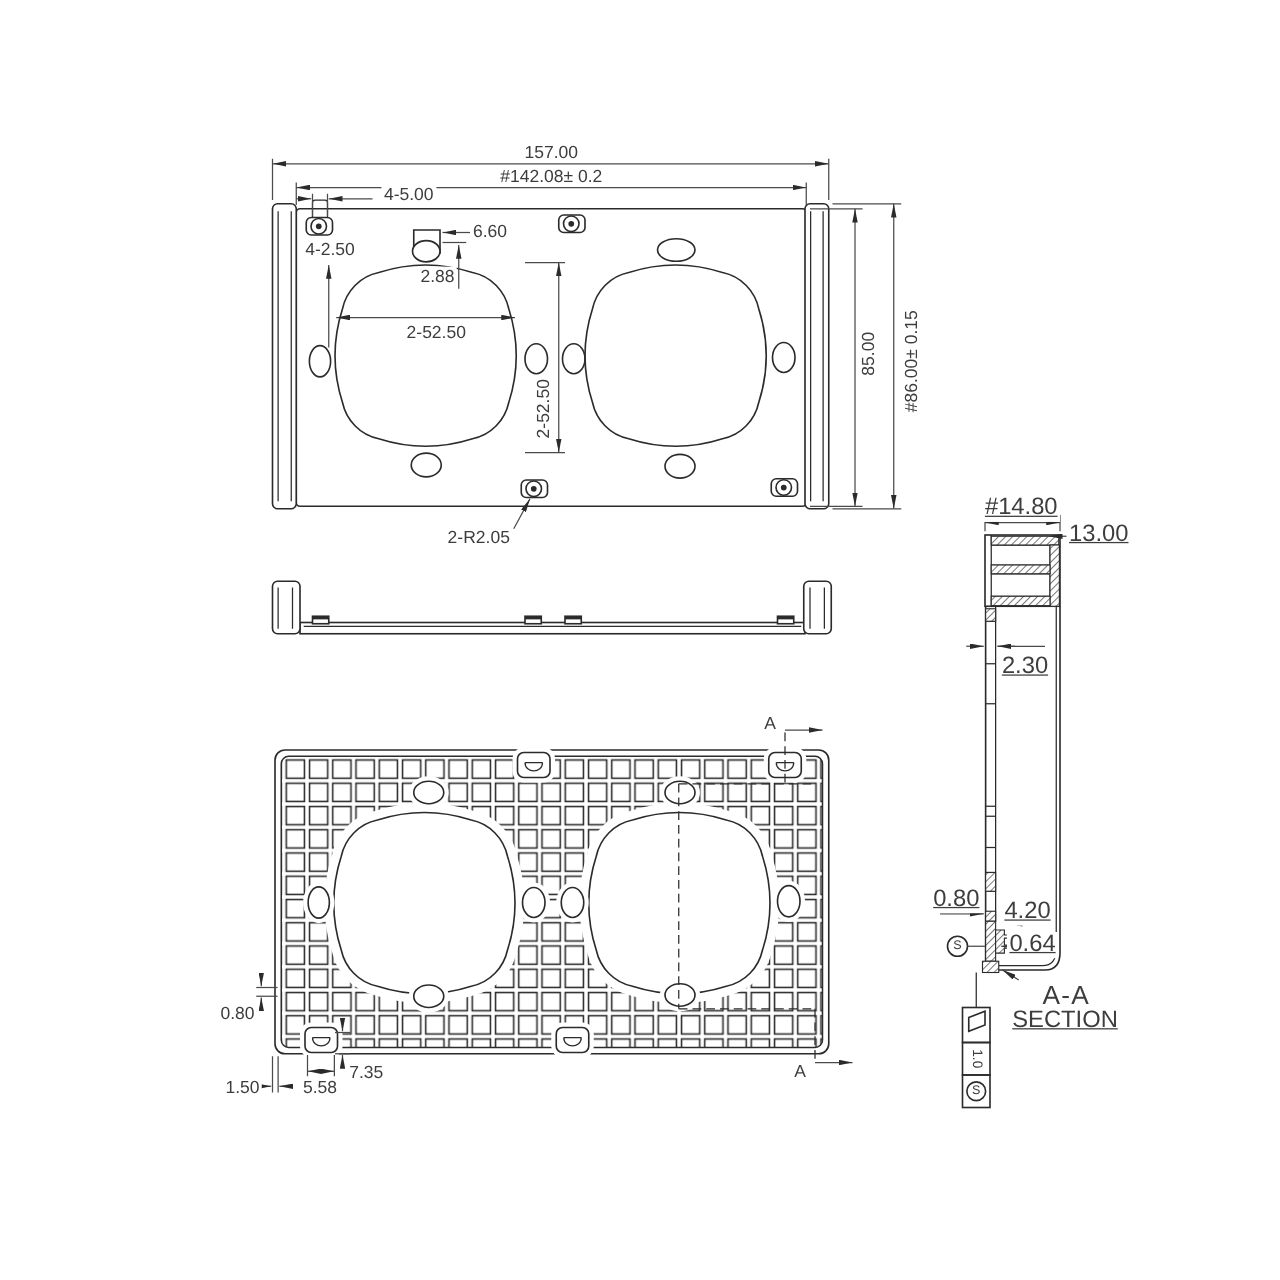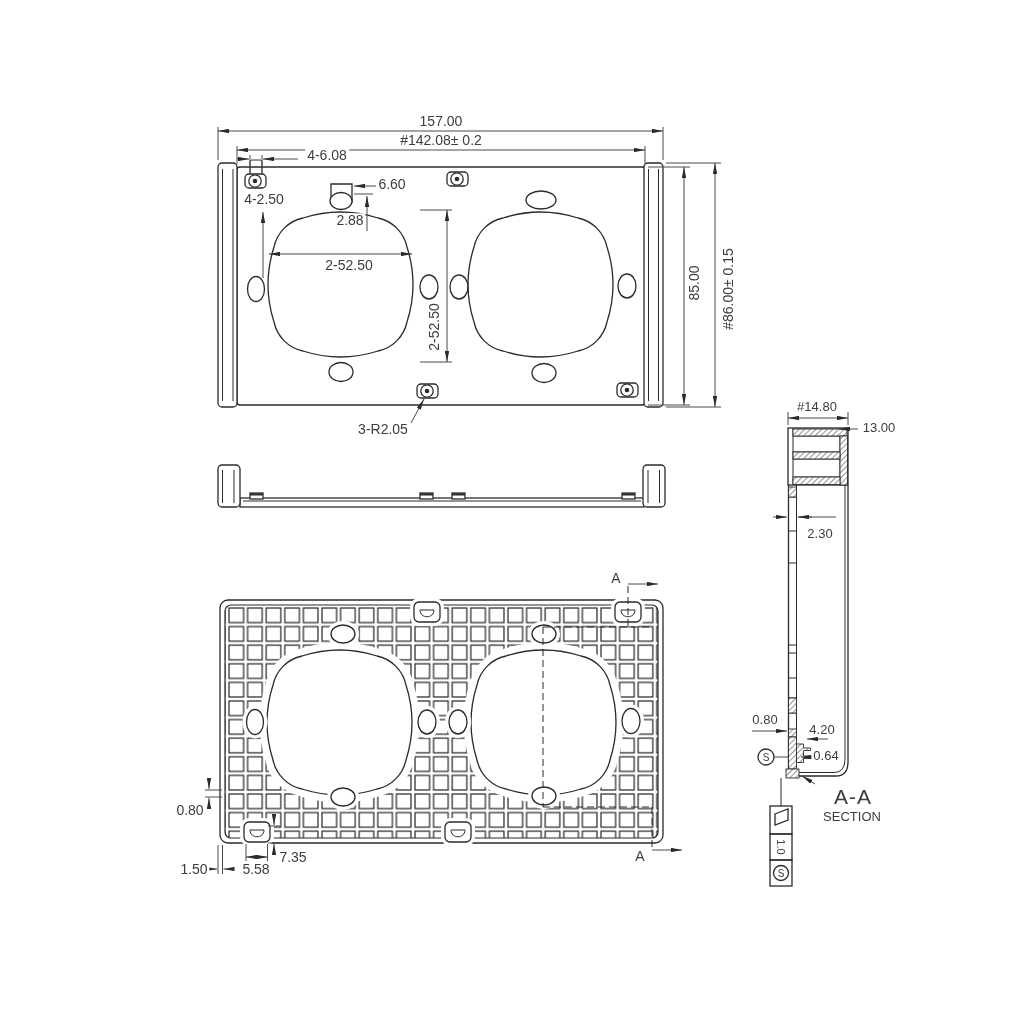--- a/index.html
+++ b/index.html
@@ -12,21 +12,21 @@
   .halo{fill:#fff;stroke:#fff;stroke-width:15;}
   .halo2{fill:#fff;stroke:#fff;stroke-width:8;}
   .hatch{fill:url(#hatch);stroke:#2b2b2b;stroke-width:0.9;}
   .dim{fill:none;stroke:#4a4a4a;stroke-width:1;}
   .dash{stroke-dasharray:7 4;}
   .thick{stroke:#2b2b2b;stroke-width:2.2;}
   .lbl{position:absolute;font-size:14px;color:#3d3d3d;background:#fff;padding:0 2px;
        white-space:nowrap;transform:translate(-50%,-50%);line-height:1.1;}
   .r90{transform:translate(-50%,-50%) rotate(-90deg);}
   .cw{transform:translate(-50%,-50%) rotate(90deg);}
-  .s13{font-size:13px;}
+  .s13{font-size:19px;text-decoration:underline;}
   .s16{font-size:21px;letter-spacing:1px;}
   .s11{font-size:11px;}
   .s10{font-size:10px;}
   .nobg{background:none;padding:0;}
 </style>
 </head>
 <body>
 
 <div id="canvas">
 
@@ -279,29 +279,29 @@
       <line x1="752" y1="731" x2="787" y2="731" marker-end="url(#arrE)"></line>
       <line x1="828" y1="739" x2="807" y2="739" marker-end="url(#arrE)"></line>
       <line x1="812" y1="757" x2="801" y2="757" marker-end="url(#arrE)"></line>
       <line x1="815" y1="784" x2="802" y2="776" marker-end="url(#arrE)"></line>
     </g>
   </g>
 </svg>
 
 <span class="lbl" style="left:441px;top:122px">157.00</span>
 <span class="lbl" style="left:441px;top:141px">#142.08± 0.2</span>
-<span class="lbl" style="left:327px;top:156px">4-6.08</span>
+<span class="lbl" style="left:327px;top:156px">4-5.00</span>
 <span class="lbl" style="left:264px;top:200px">4-2.50</span>
 <span class="lbl" style="left:392px;top:185px">6.60</span>
 <span class="lbl" style="left:350px;top:221px">2.88</span>
 <span class="lbl" style="left:349px;top:266px">2-52.50</span>
 <span class="lbl r90" style="left:435px;top:327px">2-52.50</span>
 <span class="lbl r90" style="left:695px;top:283px">85.00</span>
 <span class="lbl r90" style="left:729px;top:289px">#86.00± 0.15</span>
-<span class="lbl" style="left:383px;top:430px">3-R2.05</span>
+<span class="lbl" style="left:383px;top:430px">2-R2.05</span>
 
 <span class="lbl s13" style="left:817px;top:407px">#14.80</span>
 <span class="lbl s13" style="left:879px;top:428px">13.00</span>
 <span class="lbl s13" style="left:820px;top:534px">2.30</span>
 <span class="lbl s13" style="left:765px;top:720px">0.80</span>
 <span class="lbl s13" style="left:822px;top:730px">4.20</span>
 <span class="lbl s13" style="left:826px;top:756px">0.64</span>
 <span class="lbl s10 nobg" style="left:766px;top:757px">S</span>
 <span class="lbl s16" style="left:853px;top:797px">A-A</span>
 <span class="lbl s13" style="left:852px;top:817px">SECTION</span>

